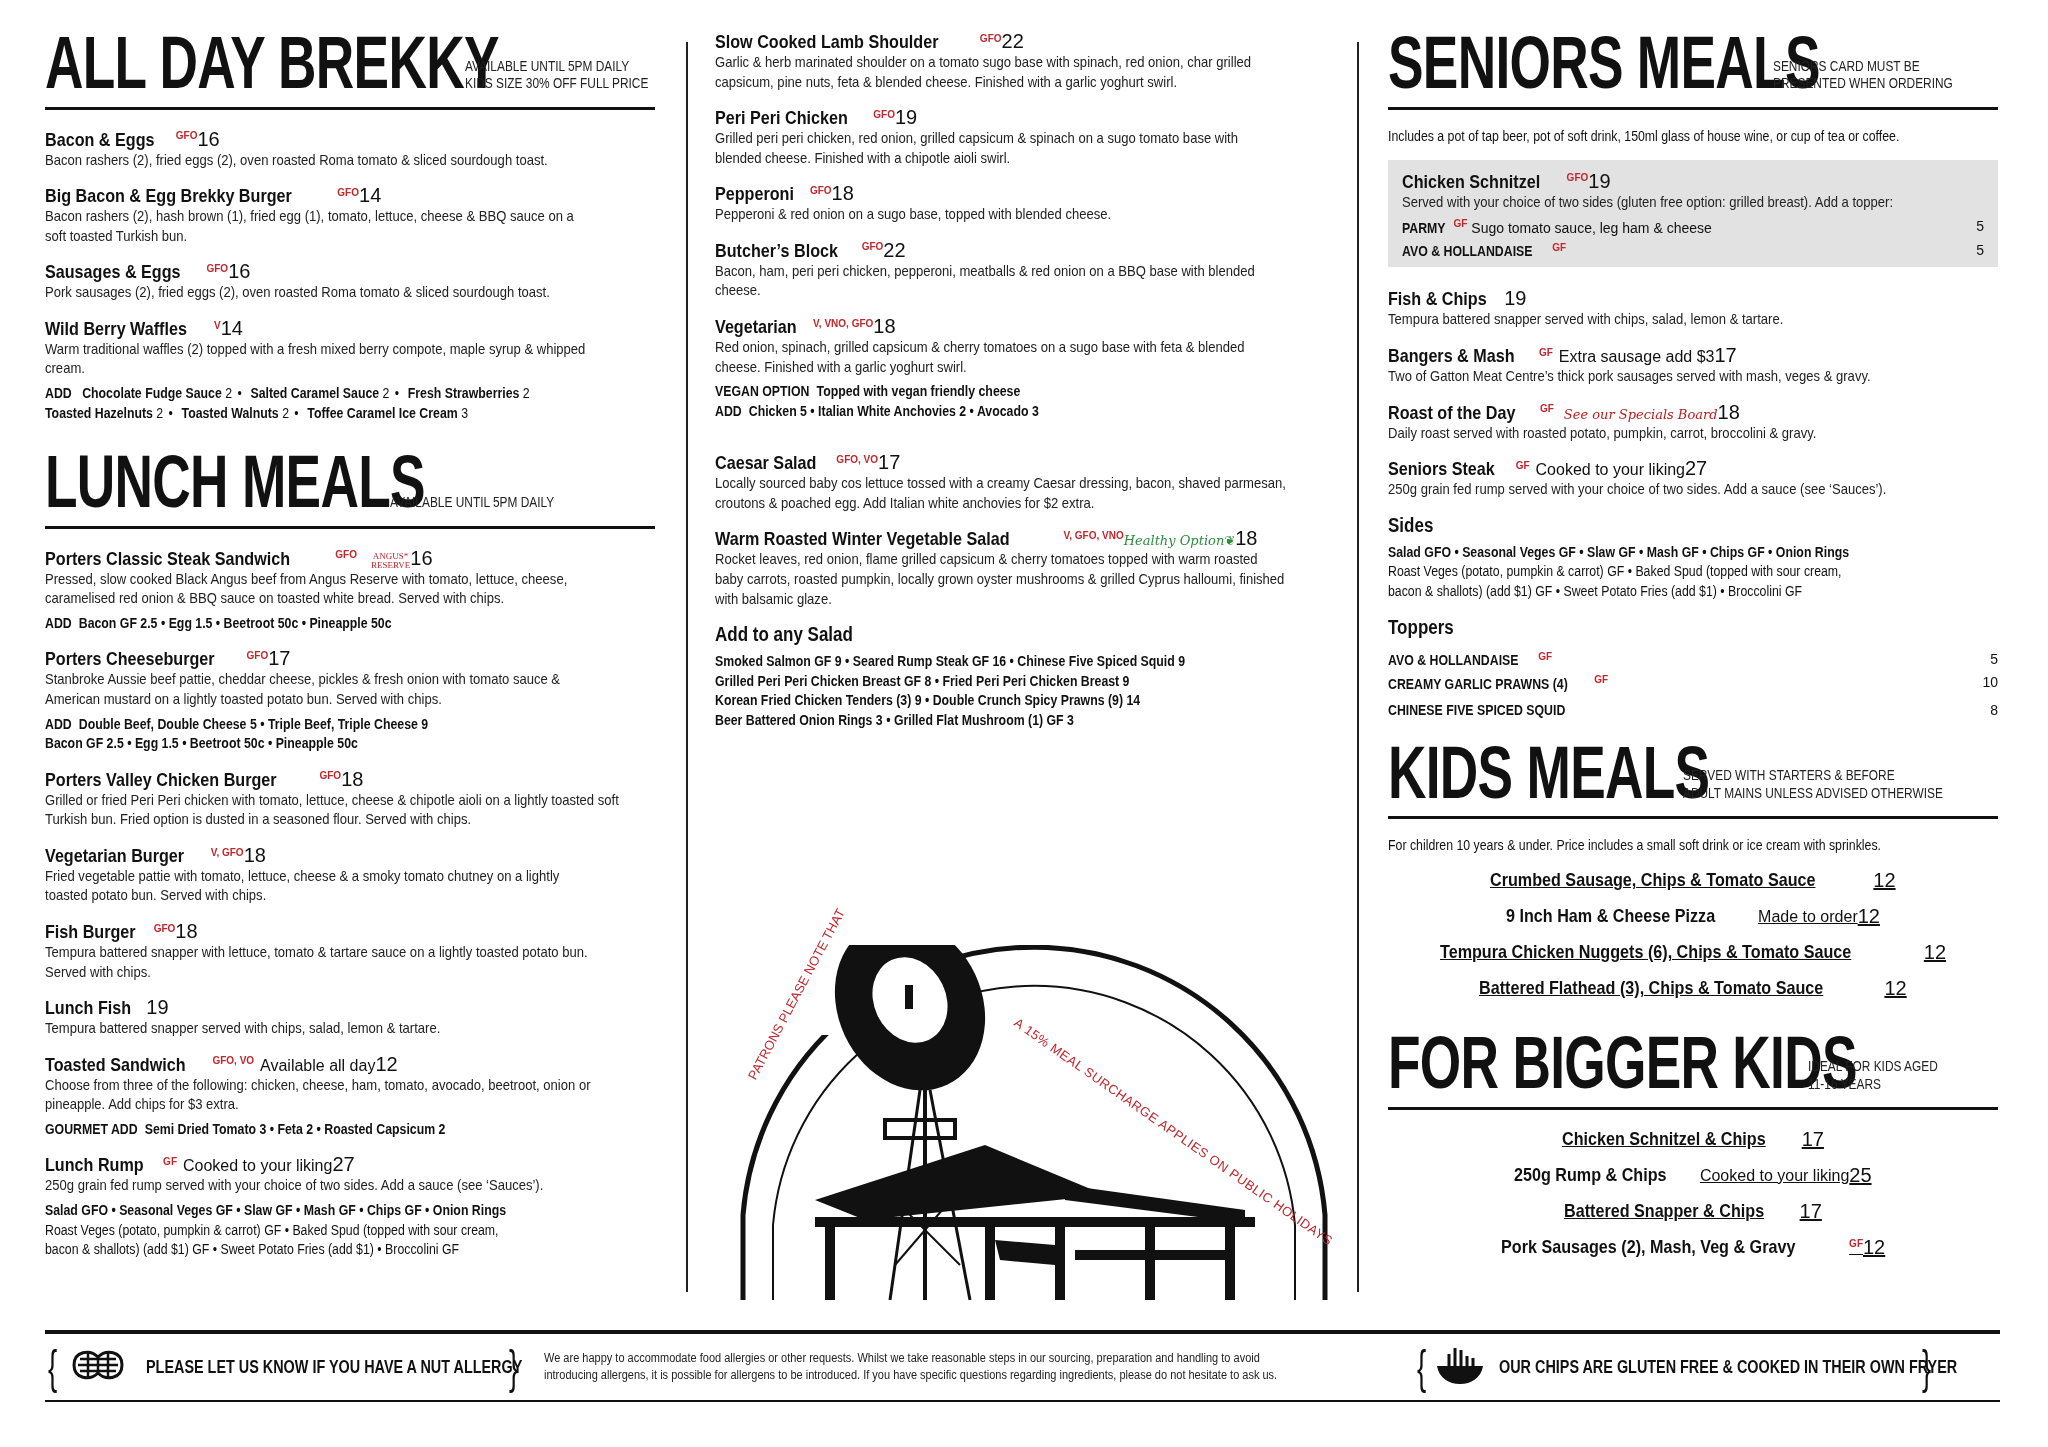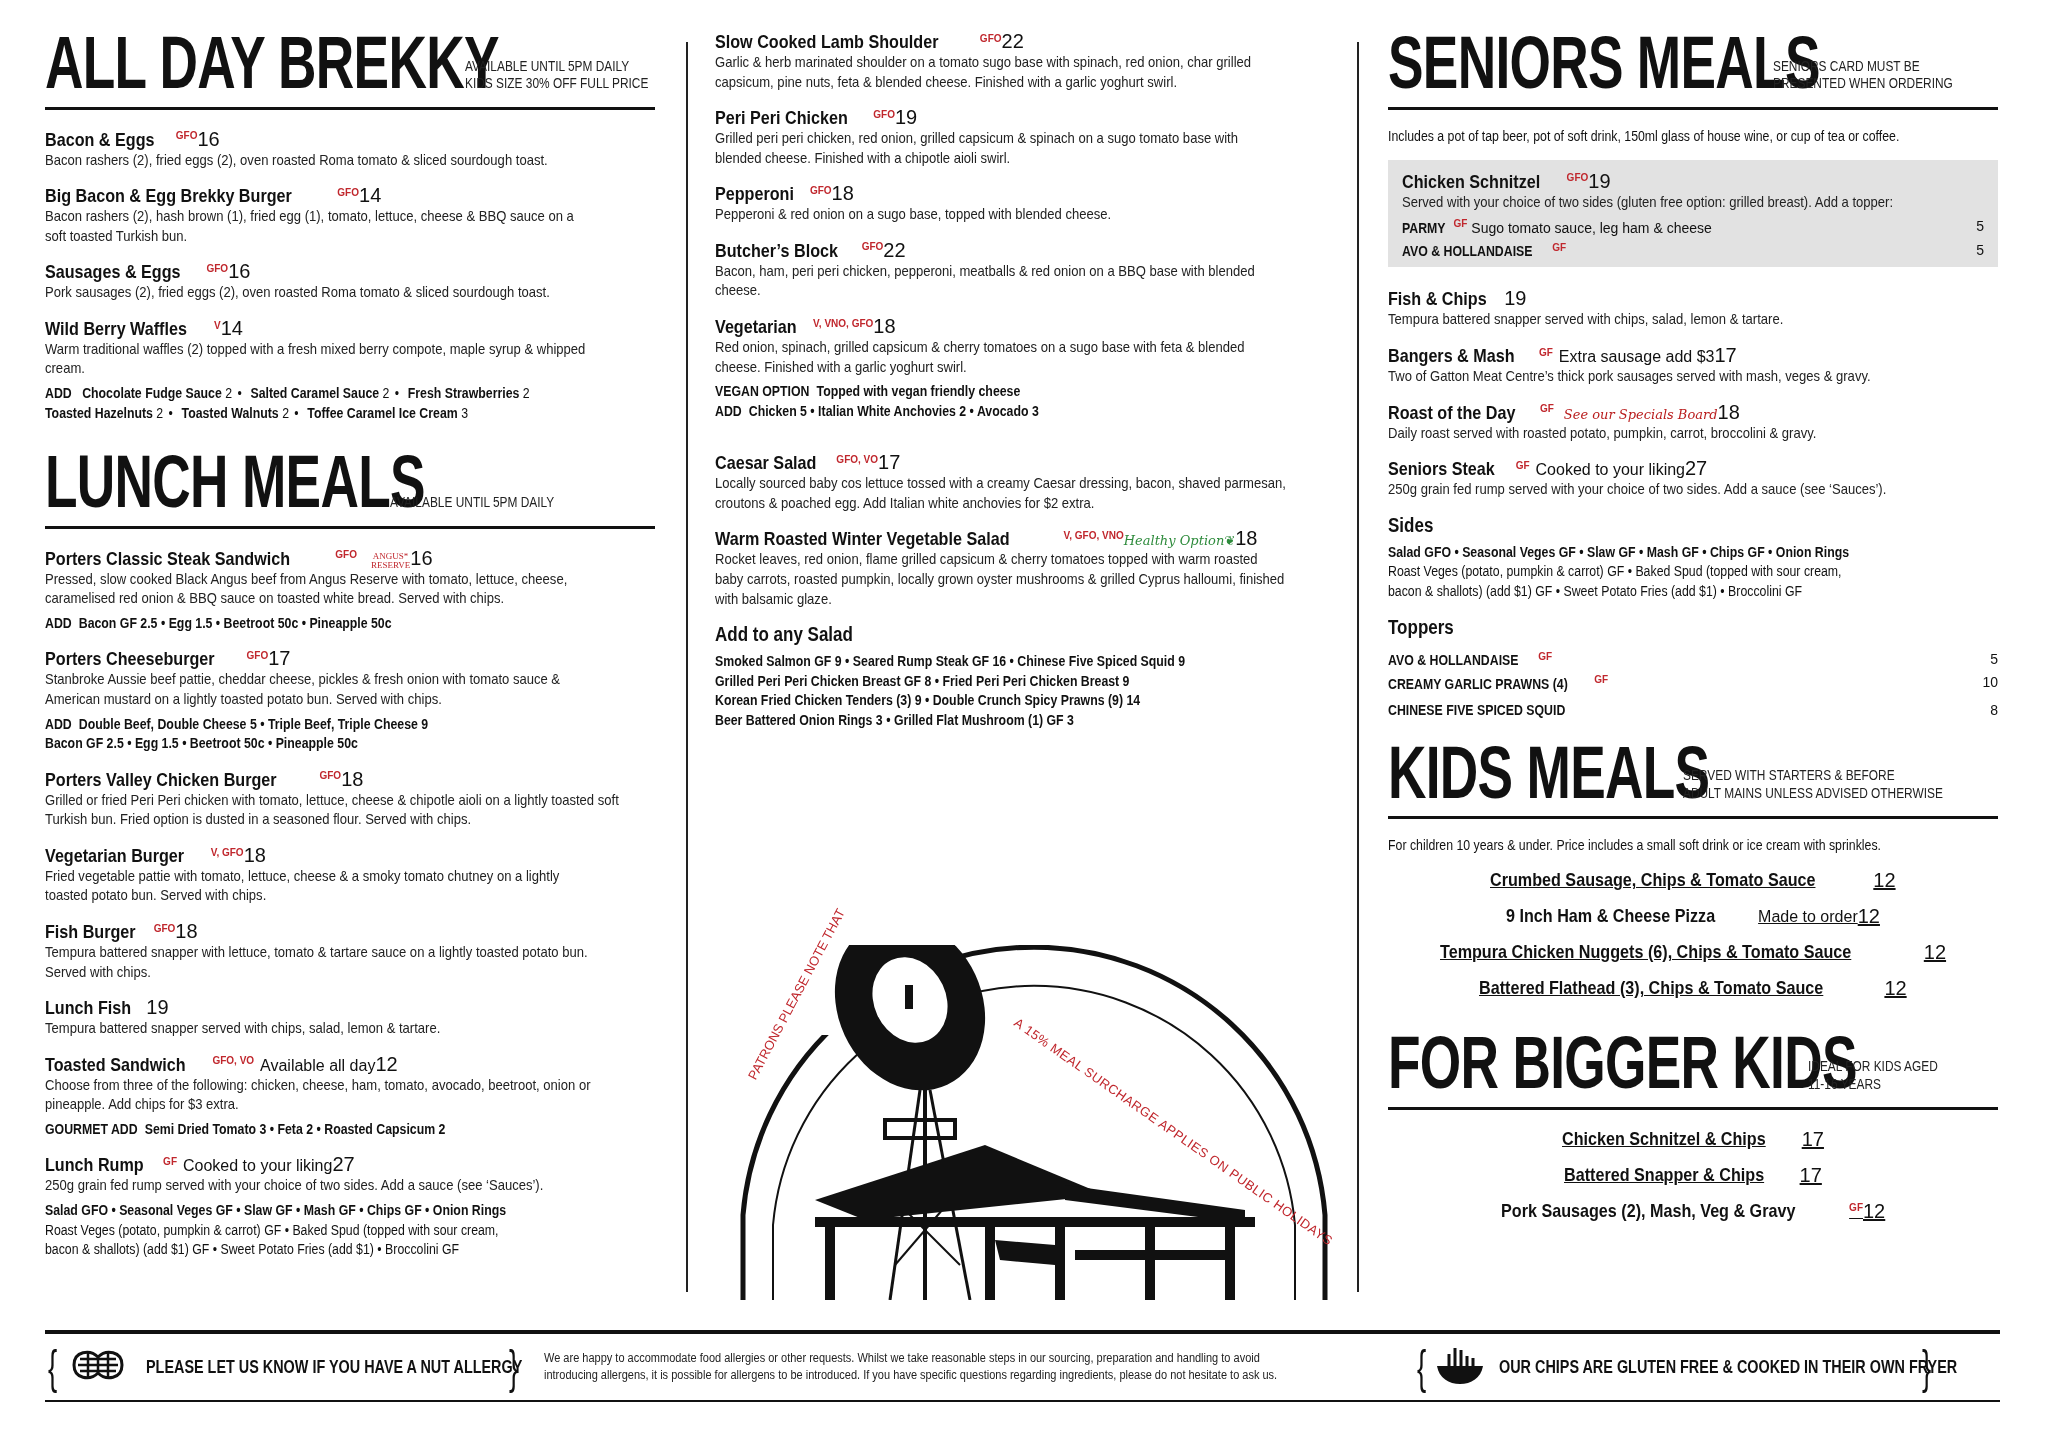--- a/index.html
+++ b/index.html
@@ -387,20 +387,24 @@
       <div class="sec-note">
         <div>IDEAL FOR KIDS AGED</div>
         <div>11-16 YEARS</div>
       </div>
     </div>
     <div class="kids-item">
         <span class="item-name">Chicken Schnitzel &amp; Chips</span>
         <span class="price">17</span>
       </div>
     <div class="kids-item">
+        <span><span class="item-name">250g Rump &amp; Chips</span><span class="inline-note">Cooked to your liking</span></span>
+        <span class="price">25</span>
+      </div>
+    <div class="kids-item">
         <span class="item-name">Battered Snapper &amp; Chips</span>
         <span class="price">17</span>
       </div>
     <div class="kids-item">
         <span><span class="item-name">Pork Sausages (2), Mash, Veg &amp; Gravy</span><span class="tag">GF</span></span>
         <span class="price">12</span>
       </div>
   </section>
 </div>
 

